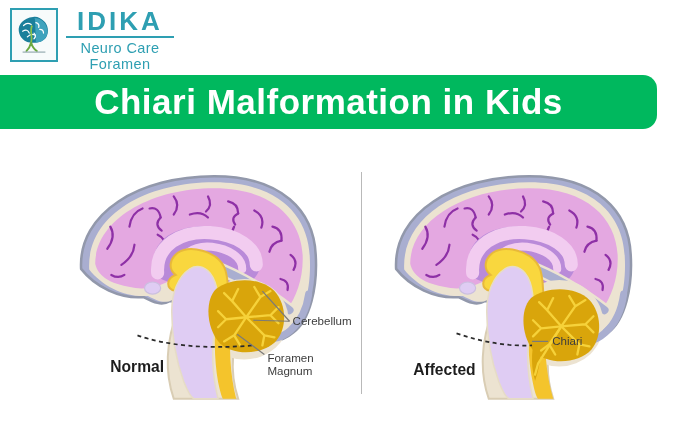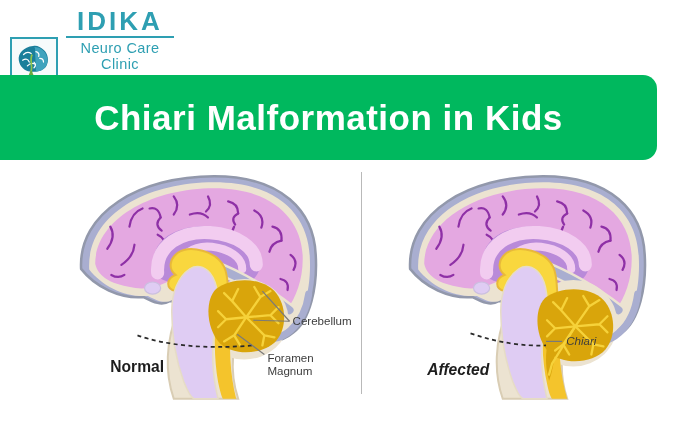--- a/index.html
+++ b/index.html
@@ -1,37 +1,37 @@
 <!DOCTYPE html>
 <html><head>
 <meta charset="utf-8">
 <style>
   html,body{margin:0;padding:0;background:#fff;}
   .page{position:relative;width:700px;height:440px;background:#ffffff;overflow:hidden;
         font-family:"Liberation Sans",sans-serif;}
 
   
-  .brand{position:absolute;left:10px;top:8px;display:flex;align-items:flex-end;}
+  .brand{position:absolute;left:10px;top:8px;display:flex;align-items:flex-start;}
   .brand-logo-box{width:44px;height:50px;border:2px solid #2e9fb2;background:#f7fbfb;
                   display:flex;align-items:center;justify-content:center;}
   .brand-text{margin-left:8px;width:108px;text-align:center;}
   .brand-name{color:#2e9fb2;font-size:26px;font-weight:600;letter-spacing:3px;line-height:26px;}
   .brand-divider{height:2px;background:#2e9fb2;margin:2px 0 2px 0;}
   .brand-subtitle{color:#2e9fb2;font-size:14.5px;letter-spacing:.4px;line-height:16px;}
   .brand-tagline{color:#6fa9b4;font-size:7.3px;font-style:italic;margin-top:1px;}
 
   
-  .banner{position:absolute;left:0;top:75px;width:657px;height:85px;background:#00b85e;
+  .banner{position:absolute;left:0;top:75px;width:657px;height:54px;background:#00b85e;
           border-radius:0 14px 14px 0;display:flex;align-items:center;justify-content:center;}
   .banner-title{color:#ffffff;font-size:35px;font-weight:700;letter-spacing:.5px;}
 
   
   .panel{position:absolute;top:168px;width:292px;height:232px;text-align:center;}
   .panel-normal{left:65px;}
-  .panel-affected{left:394px;font-style:italic;}
+  .panel-affected{left:380px;}
   .panel-divider{position:absolute;left:361px;top:172px;width:1px;height:222px;background:#b9b9b9;}
 
   svg text{font-family:"Liberation Sans",sans-serif;}
   .anno{font-size:11.5px;fill:#3d3d3d;}
   .caption{font-size:15.5px;font-weight:bold;fill:#1d1d1d;}
   .sulci{stroke:#8e30a6;stroke-width:2.2;fill:none;stroke-linecap:round;}
   .branch{stroke:#f6d23a;stroke-width:2.3;fill:none;stroke-linecap:round;}
   .leader{stroke:#7a7a7a;stroke-width:1.2;fill:none;}
   .dash{stroke:#2a2a2a;stroke-width:1.7;fill:none;stroke-dasharray:4 3.4;}
 </style>
@@ -54,21 +54,21 @@
             <path d="M20,20 q3,3 0,6"></path>
         </g>
         <path d="M18,12 C15,18 19,24 17,30" stroke="#8cc34b" stroke-width="1.8" fill="none"></path>
         <path d="M17,30 C16,34 14,37 12,39 M17,30 C18,34 20,37 23,39" stroke="#6aa83f" stroke-width="2" fill="none" stroke-linecap="round"></path>
         <path d="M8,40 L32,40" stroke="#9fb3b8" stroke-width="1.4"></path>
       </svg>
     </div>
     <div class="brand-text">
       <div class="brand-name">IDIKA</div>
       <div class="brand-divider"></div>
-      <div class="brand-subtitle">Neuro Care Clinic</div>
+      <div class="brand-subtitle">Neuro Care Foramen</div>
       <div class="brand-tagline">"Where Precision Meets Excellence"</div>
     </div>
   </div>
 
   <div class="banner">
     <div class="banner-title">Chiari Malformation in Kids</div>
   </div>
 
   <div class="panel panel-normal">
     <svg width="292" height="232" viewBox="0 0 290 230">

